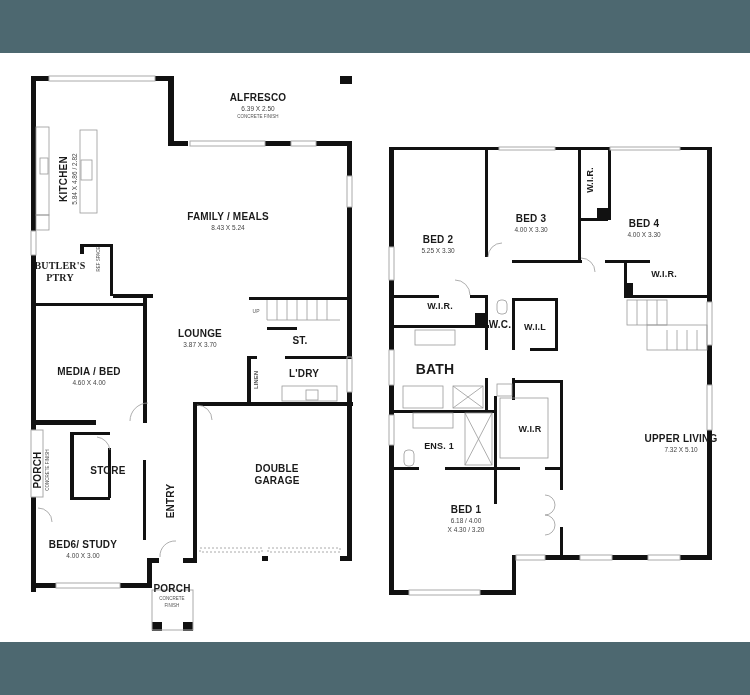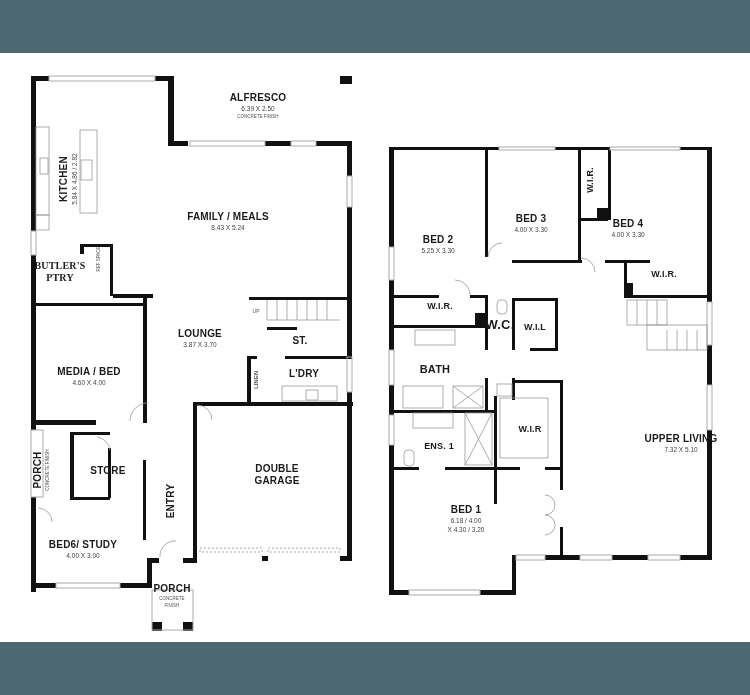--- a/index.html
+++ b/index.html
@@ -270,38 +270,38 @@
     <span class="n">BED 2</span>
     <span class="d">5.25 X 3.30</span>
   </div>
   <div class="lbl" style="left:531px;top:170px;">
     <span class="n">BED 3</span>
     <span class="d">4.00 X 3.30</span>
   </div>
   <div class="lbl vert" style="left:590px;top:127px;">
     <span class="n" style="font-size:9px;">W.I.R.</span>
   </div>
-  <div class="lbl" style="left:628px;top:175px;">
+  <div class="lbl" style="left:644px;top:175px;">
     <span class="n">BED 4</span>
     <span class="d">4.00 X 3.30</span>
   </div>
   <div class="lbl" style="left:664px;top:221px;">
     <span class="n" style="font-size:9px;">W.I.R.</span>
   </div>
   <div class="lbl" style="left:440px;top:253px;">
     <span class="n" style="font-size:9px;">W.I.R.</span>
   </div>
   <div class="lbl" style="left:500px;top:272px;">
-    <span class="n" style="font-size:13px;">W.C.</span>
+    <span class="n" style="font-size:10px;">W.C.</span>
   </div>
   <div class="lbl" style="left:535px;top:274px;">
     <span class="n" style="font-size:9px;">W.I.L</span>
   </div>
   <div class="lbl" style="left:435px;top:316px;">
-    <span class="n" style="font-size:11px;">BATH</span>
+    <span class="n" style="font-size:14px;">BATH</span>
   </div>
   <div class="lbl" style="left:530px;top:376px;">
     <span class="n" style="font-size:9px;">W.I.R</span>
   </div>
   <div class="lbl" style="left:439px;top:393px;">
     <span class="n" style="font-size:9px;">ENS. 1</span>
   </div>
   <div class="lbl" style="left:633px;top:390px;margin-left:48px;">
     <span class="n">UPPER LIVING</span>
     <span class="d">7.32 X 5.10</span>

